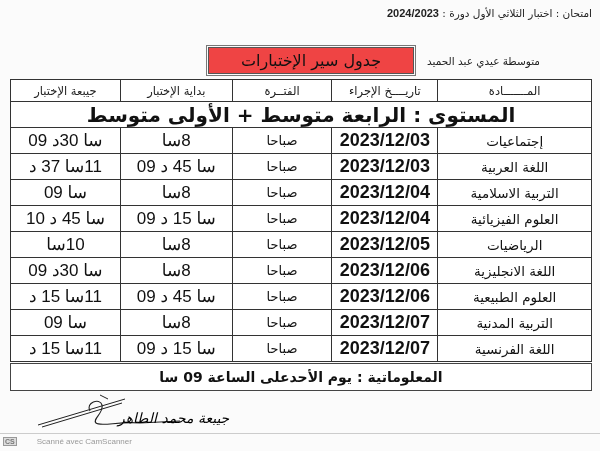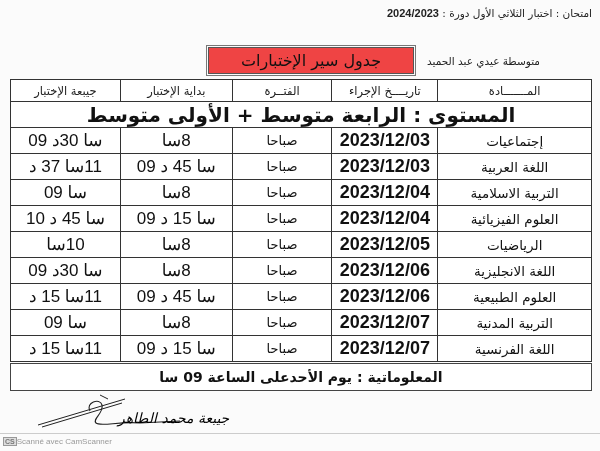--- a/index.html
+++ b/index.html
@@ -34,21 +34,21 @@
   td.time { font-family:"Liberation Sans", sans-serif; font-size:17px; direction:rtl; }
   .footer-box {
     position:absolute; left:10px; top:363px; width:580px; height:26px;
     border:1px solid #444; display:flex; align-items:center; justify-content:center;
     direction:rtl; font-size:14px; font-weight:bold; background:#fff;
   }
   .footer-box .fdate { font-family:"Liberation Sans", sans-serif; font-size:17px; margin:0 6px; direction:ltr; unicode-bidi:isolate; }
   .signature { position:absolute; left:30px; top:393px; width:160px; height:40px; }
   .sig-name { position:absolute; left:118px; top:410px; font-size:14px; font-style:italic; direction:rtl; color:#000000; }
   .scanline { position:absolute; left:0; top:433px; width:600px; height:1px; background:#ccc; }
-  .camscanner { position:absolute; left:3px; top:437px; font-size:8px; color:#999; display:flex; align-items:center; gap:0; font-family:"Liberation Sans", sans-serif;justify-content:space-between; }
+  .camscanner { position:absolute; left:3px; top:437px; font-size:8px; color:#999; display:flex; align-items:center; gap:20px; font-family:"Liberation Sans", sans-serif;justify-content:space-between; }
   .cs-logo { border:1px solid #999; background:#ddd; color:#777; font-size:7px; font-weight:bold; padding:0 1px; }
 </style>
 </head>
 <body>
 
 <div class="hdr" id="hdr1">
   <span>امتحان : اختبار الثلاثي الأول دورة :</span>
   <span class="bold">2024/2023</span>
 </div>
 <div class="hdr" id="hdr2">متوسطة عيدي عبد الحميد</div>

